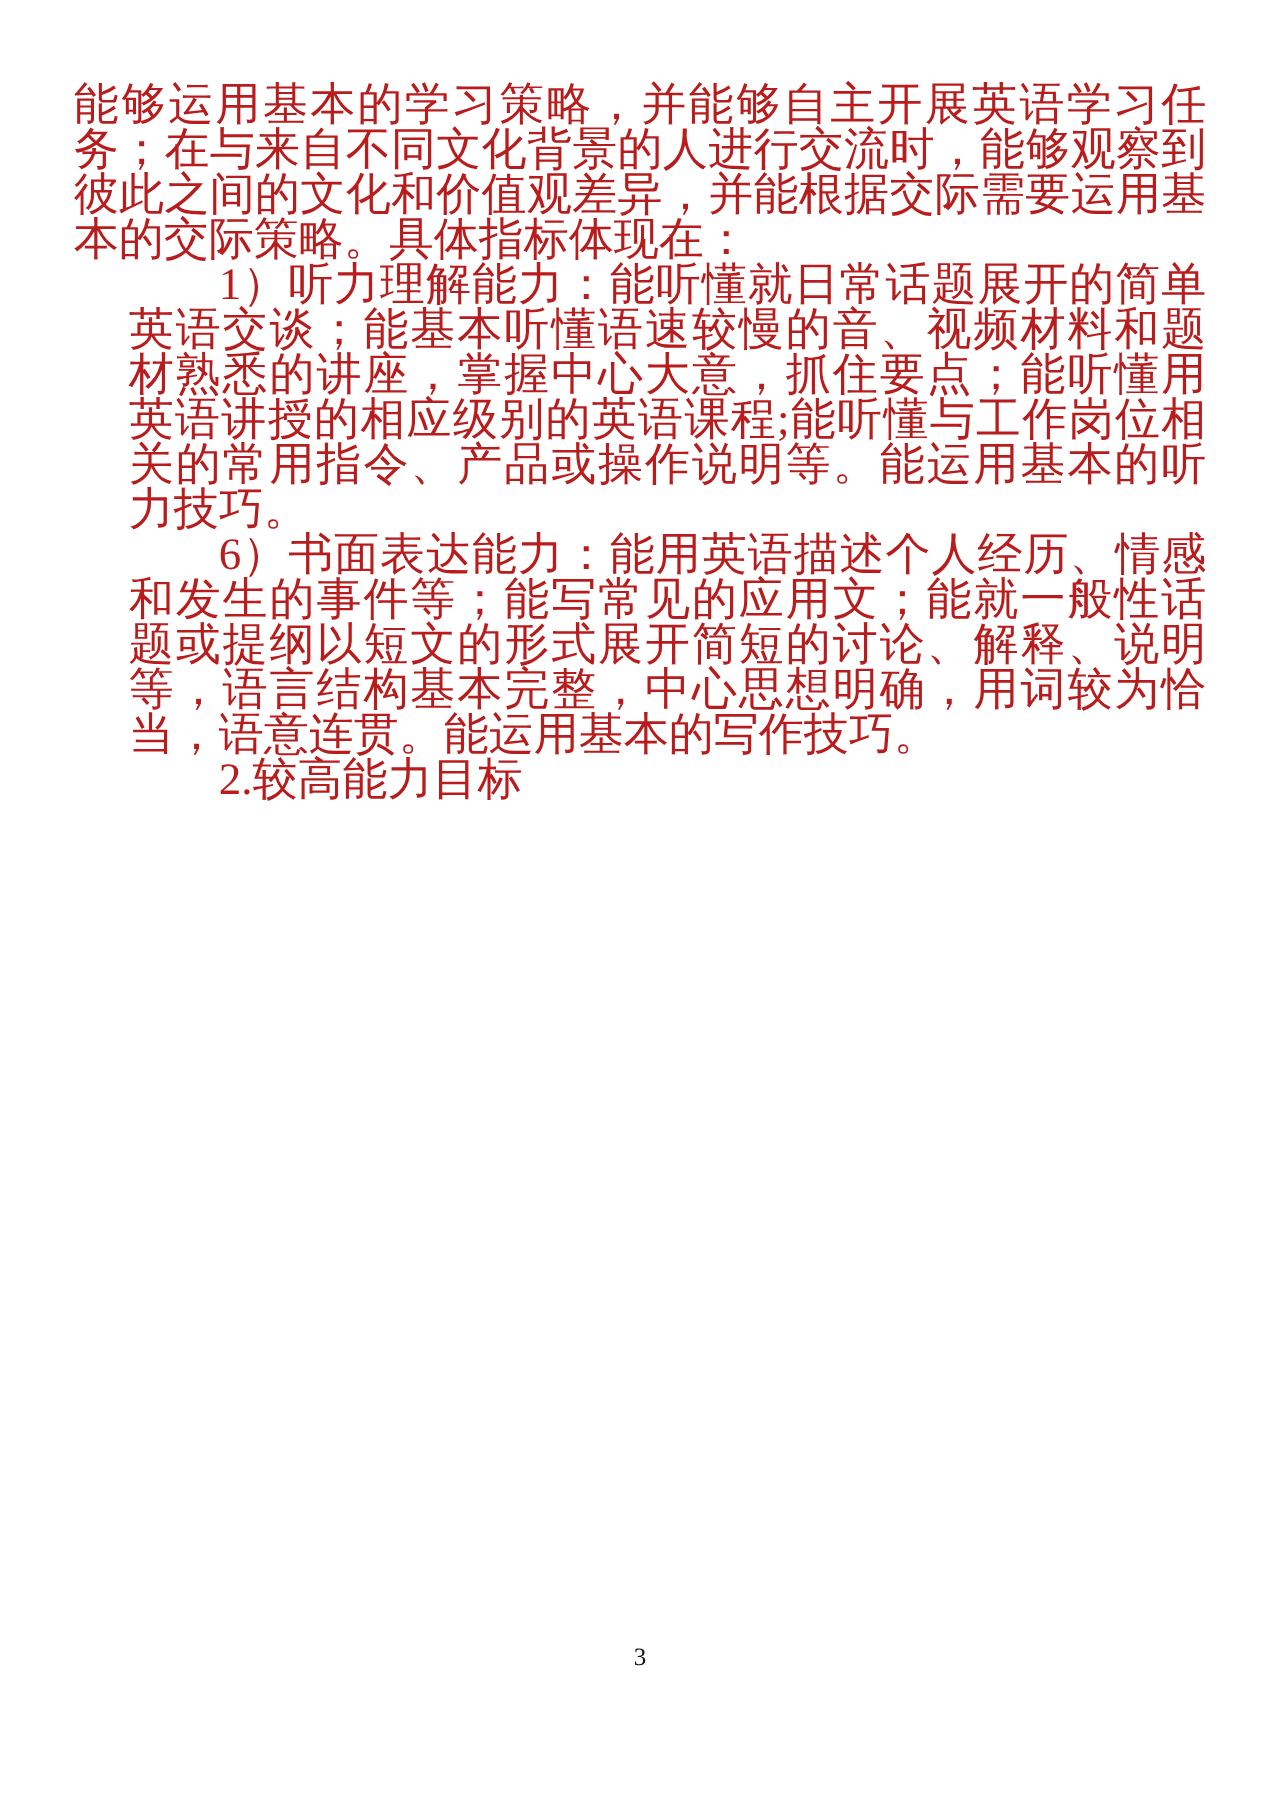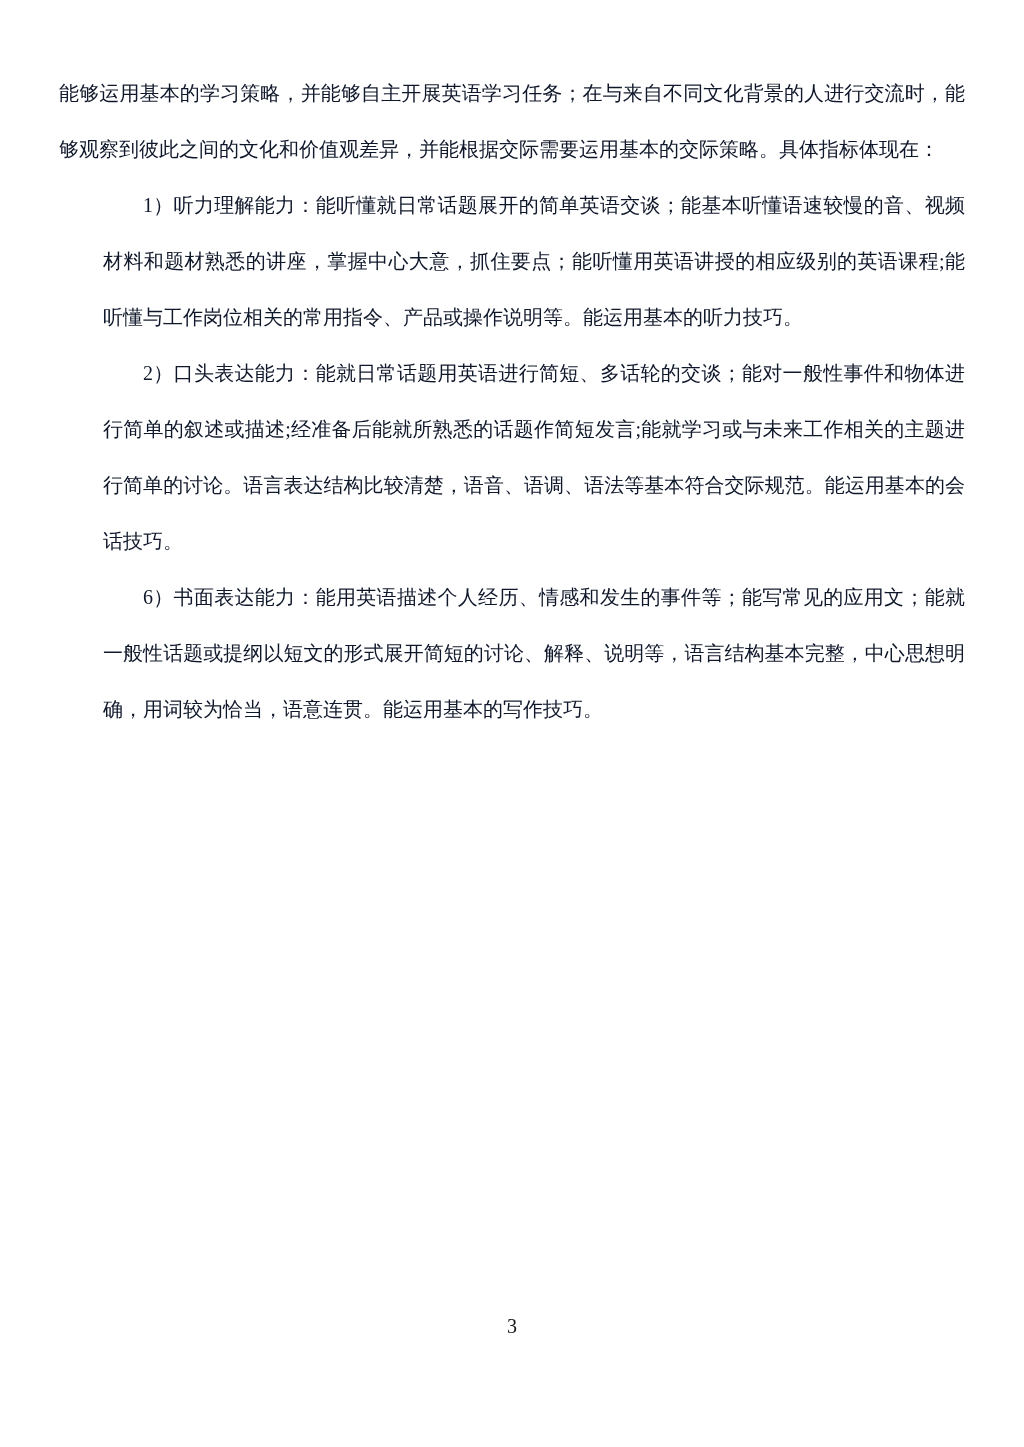--- a/index.html
+++ b/index.html
@@ -17,27 +17,27 @@
     color: #151515;
   }
   .content {
     position: absolute;
     left: 59px;
     top: 65px;
     width: 906px;
   }
   .para {
     margin: 0;
-    font-size: 20px;
-    line-height: 56px;
+    font-size: 36px;
+    line-height: 36px;
     text-align: justify;
     text-justify: inter-ideograph;
     letter-spacing: 0;
     word-break: break-all;
-    color: #0f172a;
+    color: #b91c1c;
   }
   .para.indent {
     text-indent: 2em;
     margin-left: 44px;
   }
   .footer {
     position: absolute;
     left: 0;
     top: 1312px;
     width: 100%;
@@ -47,17 +47,17 @@
     color: #151515;
   }
 </style>
 </head>
 <body>
 
 <div class="page">
   <div class="content" id="paragraph-container">
       <p class="para">能够运用基本的学习策略，并能够自主开展英语学习任务；在与来自不同文化背景的人进行交流时，能够观察到彼此之间的文化和价值观差异，并能根据交际需要运用基本的交际策略。具体指标体现在：</p>
       <p class="para indent">1）听力理解能力：能听懂就日常话题展开的简单英语交谈；能基本听懂语速较慢的音、视频材料和题材熟悉的讲座，掌握中心大意，抓住要点；能听懂用英语讲授的相应级别的英语课程;能听懂与工作岗位相关的常用指令、产品或操作说明等。能运用基本的听力技巧。</p>
-      <p class="para indent">2）口头表达能力：能就日常话题用英语进行简短、多话轮的交谈；能对一般性事件和物体进行简单的叙述或描述;经准备后能就所熟悉的话题作简短发言;能就学习或与未来工作相关的主题进行简单的讨论。语言表达结构比较清楚，语音、语调、语法等基本符合交际规范。能运用基本的会话技巧。</p>
       <p class="para indent">6）书面表达能力：能用英语描述个人经历、情感和发生的事件等；能写常见的应用文；能就一般性话题或提纲以短文的形式展开简短的讨论、解释、说明等，语言结构基本完整，中心思想明确，用词较为恰当，语意连贯。能运用基本的写作技巧。</p>
+      <p class="para indent">2.较高能力目标</p>
     </div>
   <div class="footer">3</div>
 </div>
 
 </body></html>

